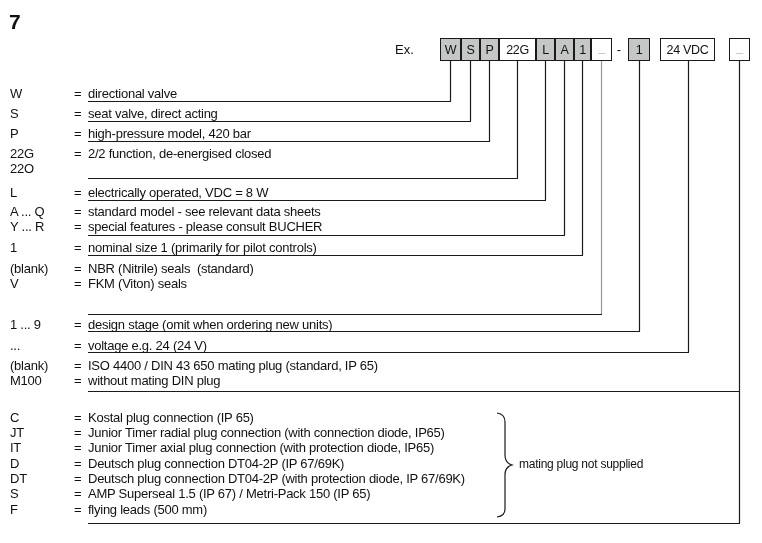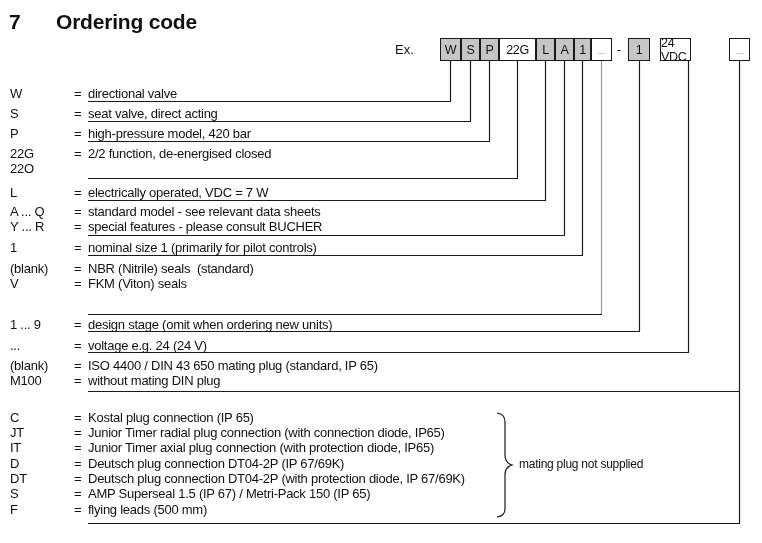--- a/index.html
+++ b/index.html
@@ -25,21 +25,20 @@
   .row b{font-weight:normal;}
   #svg-lines{position:absolute;left:0;top:0;}
   #brace-note{position:absolute;left:519px;top:457px;font-size:12px;letter-spacing:-0.25px;}
 </style>
 </head>
 <body>
 
 <div id="page">
 
   <div id="sec-num">7</div>
-  <div id="sec-title">Ordering code</div>
   <div id="ex-label">Ex.</div>
 
   <svg id="svg-lines" width="762" height="543" viewBox="0 0 762 543">
     <g stroke="#1a1a1a" stroke-width="1.2">
       <line x1="450.5" y1="61" x2="450.5" y2="101"></line>
       <line x1="470.5" y1="61" x2="470.5" y2="121"></line>
       <line x1="489.5" y1="61" x2="489.5" y2="141"></line>
       <line x1="517.5" y1="61" x2="517.5" y2="178"></line>
       <line x1="545.5" y1="61" x2="545.5" y2="200"></line>
       <line x1="564.5" y1="61" x2="564.5" y2="235"></line>
@@ -87,33 +86,33 @@
   <div class="box gray" style="left:574px;width:17px">
       <span>1</span>
     </div>
   <div class="box blank" style="left:591px;width:21px">
       <span>_</span>
     </div>
   <div id="dash">-</div>
   <div class="box gray" style="left:628px;width:22px">
       <span>1</span>
     </div>
-  <div class="box" style="left:660px;width:31px">
+  <div class="box" style="left:660px;width:55px">
       <span>24 VDC</span>
     </div>
   <div class="box blank" style="left:729px;width:21px">
       <span>_</span>
     </div>
 
   <div class="row" style="top:87px"><span class="c">W</span><span class="e">=</span><span class="d"><span>directional valve</span><b></b><span></span></span></div>
   <div class="row" style="top:107px"><span class="c">S</span><span class="e">=</span><span class="d"><span>seat valve, direct acting</span><b></b><span></span></span></div>
   <div class="row" style="top:127px"><span class="c">P</span><span class="e">=</span><span class="d"><span>high-pressure model, 420 bar</span><b></b><span></span></span></div>
   <div class="row" style="top:147px"><span class="c">22G</span><span class="e">=</span><span class="d"><span>2/2 function, de-energised closed</span><b></b><span></span></span></div>
   <div class="row" style="top:162px"><span class="c">22O</span><span class="e"></span></div>
-  <div class="row" style="top:186px"><span class="c">L</span><span class="e">=</span><span class="d"><span>electrically operated, VDC = 7 W</span><b></b><span></span></span></div>
+  <div class="row" style="top:186px"><span class="c">L</span><span class="e">=</span><span class="d"><span>electrically operated, VDC = 8 W</span><b></b><span></span></span></div>
   <div class="row" style="top:205px"><span class="c">A ... Q</span><span class="e">=</span><span class="d"><span>standard model - see relevant data sheets</span><b></b><span></span></span></div>
   <div class="row" style="top:220px"><span class="c">Y ... R</span><span class="e">=</span><span class="d"><span>special features - please consult BUCHER</span><b></b><span></span></span></div>
   <div class="row" style="top:241px"><span class="c">1</span><span class="e">=</span><span class="d"><span>nominal size 1 (primarily for pilot controls)</span><b></b><span></span></span></div>
   <div class="row" style="top:262px"><span class="c">(blank)</span><span class="e">=</span><span class="d"><span>NBR (Nitrile) seals  </span><b>(standard)</b><span></span></span></div>
   <div class="row" style="top:277px"><span class="c">V</span><span class="e">=</span><span class="d"><span>FKM (Viton) seals</span><b></b><span></span></span></div>
   <div class="row" style="top:318px"><span class="c">1 ... 9</span><span class="e">=</span><span class="d"><span>design stage (omit when ordering new units)</span><b></b><span></span></span></div>
   <div class="row" style="top:339px"><span class="c">...</span><span class="e">=</span><span class="d"><span>voltage e.g. </span><b>24</b><span> (24 V)</span></span></div>
   <div class="row" style="top:359px"><span class="c">(blank)</span><span class="e">=</span><span class="d"><span>ISO 4400 / DIN 43 650 mating plug </span><b>(standard, IP 65)</b><span></span></span></div>
   <div class="row" style="top:374px"><span class="c">M100</span><span class="e">=</span><span class="d"><span>without mating DIN plug</span><b></b><span></span></span></div>
   <div class="row" style="top:411px"><span class="c">C</span><span class="e">=</span><span class="d"><span>Kostal plug connection (IP 65)</span><b></b><span></span></span></div>

